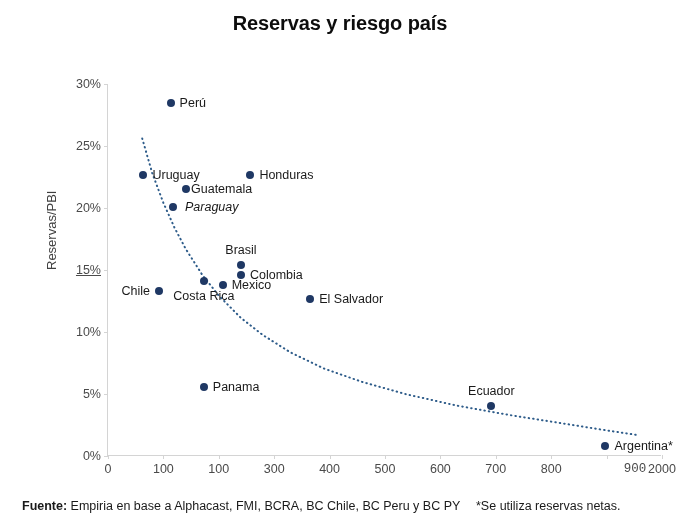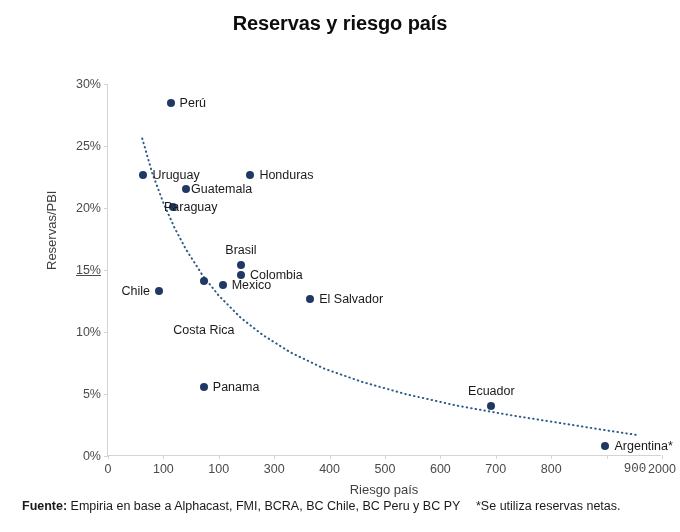--- a/index.html
+++ b/index.html
@@ -151,21 +151,20 @@
 </head>
 <body>
 
 <div id="chart-root">
 
   <div class="chart-title">Reservas y riesgo país</div>
 
 
   <div class="axis-title-y">Reservas/PBI</div>
 
-  <div class="axis-title-x">Riesgo país</div>
 
   <div class="plot-area">
     <div class="plot-inner" id="plot-inner">
       <svg class="trend" id="trend-svg" viewBox="0 0 554 372" preserveAspectRatio="none">
           <polyline points="34.3,54.6 44.3,89.3 55.4,119.0 66.5,143.8 77.6,164.9 94.2,191.0 110.8,212.0 133.0,234.4 155.1,251.7 182.8,269.1 216.1,285.2 254.8,298.8 299.2,311.2 349.0,322.4 404.4,332.3 459.8,341.0 498.6,347.2 531.8,352.2" fill="none" stroke="#2e5c8a" stroke-width="2" stroke-linecap="round" stroke-dasharray="0.5 4"></polyline>
         </svg>
     <div class="ytick" style="top: 372px;">0%</div>
         <div class="ytick-mark" style="top: 372px;"></div>
         <div class="ytick" style="top: 310px;">5%</div>
         <div class="ytick-mark" style="top: 310px;"></div>
@@ -203,29 +202,29 @@
         <div class="xtick-mark" style="left: 554px;"></div>
         <div class="dot" title="Perú" style="left: 62.602px; top: 18.6px; background: rgb(31, 56, 100);"></div>
         <div class="pt-label" style="left: 71.602px; top: 18.6px;">Perú</div>
         <div class="dot" title="Uruguay" style="left: 35.456px; top: 90.52px; background: rgb(31, 56, 100);"></div>
         <div class="pt-label" style="left: 44.456px; top: 90.52px;">Uruguay</div>
         <div class="dot" title="Honduras" style="left: 142.378px; top: 90.52px; background: rgb(31, 56, 100);"></div>
         <div class="pt-label" style="left: 151.378px; top: 90.52px;">Honduras</div>
         <div class="dot" title="Guatemala" style="left: 77.56px; top: 105.4px; background: rgb(31, 56, 100);"></div>
         <div class="pt-label" style="left: 83px; top: 105.4px;">Guatemala</div>
         <div class="dot" title="Paraguay" style="left: 64.818px; top: 122.76px; background: rgb(31, 56, 100);"></div>
-        <div class="pt-label" style="left: 56px; top: 122.76px;">Paraguay</div>
+        <div class="pt-label" style="left: 77px; top: 122.76px; font-style: italic;">Paraguay</div>
         <div class="dot" title="Brasil" style="left: 132.96px; top: 181.04px; background: rgb(31, 56, 100);"></div>
         <div class="pt-label center" style="left: 132.96px; top: 166.04px;">Brasil</div>
         <div class="dot" title="Colombia" style="left: 132.96px; top: 190.96px; background: rgb(31, 56, 100);"></div>
         <div class="pt-label" style="left: 141.96px; top: 190.96px;">Colombia</div>
         <div class="dot" title="Mexico" style="left: 114.678px; top: 200.88px; background: rgb(31, 56, 100);"></div>
         <div class="pt-label" style="left: 123.678px; top: 200.88px;">Mexico</div>
         <div class="dot" title="Costa Rica" style="left: 95.842px; top: 197.16px; background: rgb(31, 56, 100);"></div>
-        <div class="pt-label center" style="left: 95.842px; top: 212.16px; margin-top: 34px;">Costa Rica</div>
+        <div class="pt-label center" style="left: 95.842px; top: 212.16px;">Costa Rica</div>
         <div class="dot" title="Chile" style="left: 50.968px; top: 207.08px; background: rgb(31, 56, 100);"></div>
         <div class="pt-label left" style="left: 41.968px; top: 207.08px;">Chile</div>
         <div class="dot" title="El Salvador" style="left: 202.21px; top: 214.52px; background: rgb(31, 56, 100);"></div>
         <div class="pt-label" style="left: 211.21px; top: 214.52px;">El Salvador</div>
         <div class="dot" title="Panama" style="left: 95.842px; top: 302.56px; background: rgb(31, 56, 100);"></div>
         <div class="pt-label" style="left: 104.842px; top: 302.56px;">Panama</div>
         <div class="dot" title="Ecuador" style="left: 383.368px; top: 322.4px; background: rgb(31, 56, 100);"></div>
         <div class="pt-label center" style="left: 383.368px; top: 307.4px;">Ecuador</div>
         <div class="dot" title="Argentina*" style="left: 497.492px; top: 362.08px; background: rgb(31, 56, 100);"></div>
         <div class="pt-label" style="left: 506.492px; top: 362.08px;">Argentina*</div>

